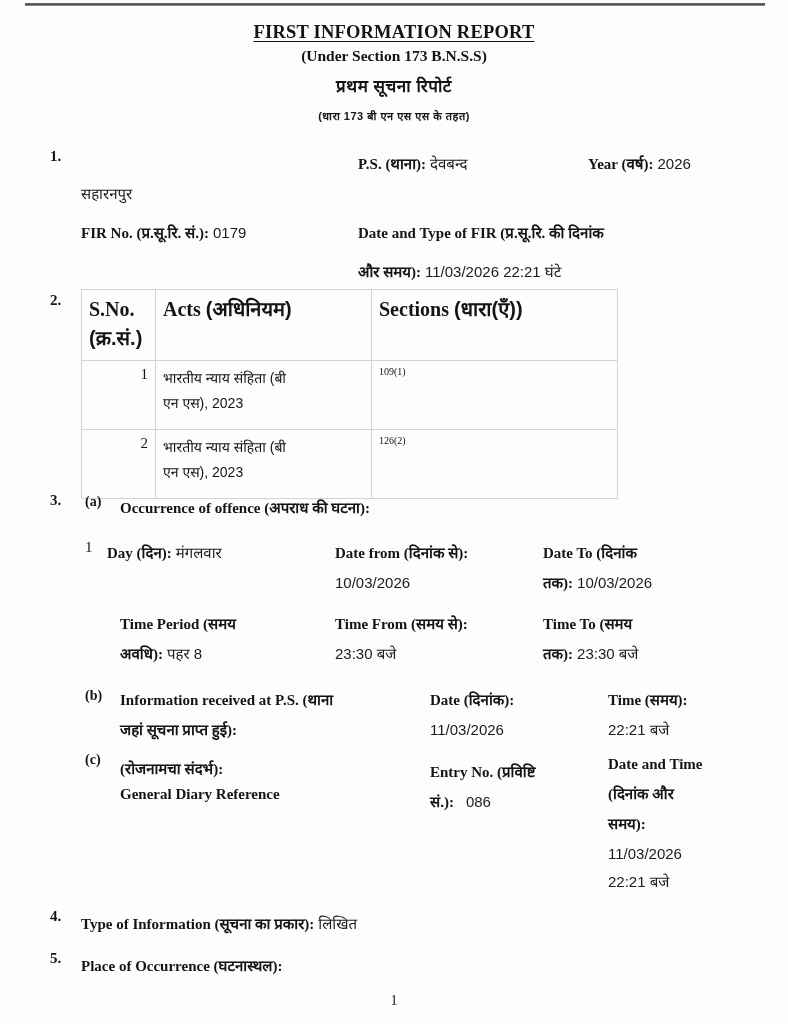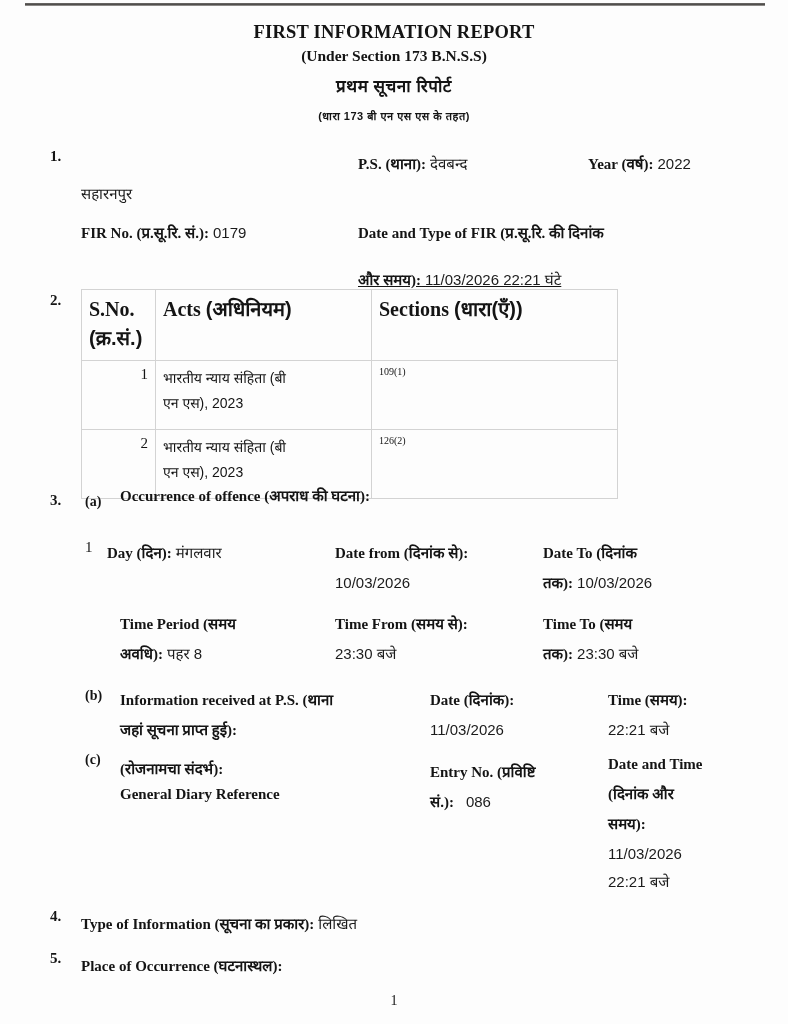--- a/index.html
+++ b/index.html
@@ -33,20 +33,21 @@
   .title-block {
     position: absolute;
     left: 0; right: 0;
     top: 22px;
     text-align: center;
   }
   .t-main {
     font-size: 18.5px;
     font-weight: bold;
     letter-spacing: .2px;
+    text-decoration: underline;
     text-underline-offset: 3px;
     display: inline-block;
   }
   .t-sub {
     font-size: 15.5px;
     font-weight: bold;
     margin-top: 4px;
   }
   .t-hi1 {
     font-family: "Liberation Sans", "DejaVu Sans", sans-serif;
@@ -160,31 +161,31 @@
     <span class="val">सहारनपुर</span>
   </div>
 
   <div class="cell" style="left:358px; top:152px;">
     <span class="lbl">P.S. (थाना):</span>
     <span class="val">देवबन्द</span>
   </div>
 
   <div class="cell" style="left:588px; top:152px;">
     <span class="lbl">Year (वर्ष):</span>
-    <span class="val">2022</span>
+    <span class="val">2026</span>
   </div>
 
   <div class="cell" style="left:81px; top:221px;">
     <span class="lbl">FIR No. (प्र.सू.रि. सं.):</span>
     <span class="val">0179</span>
   </div>
 
   <div class="cell" style="left:358px; top:221px; width:350px;">
     <div><span class="lbl">Date and Type of FIR (प्र.सू.रि. की दिनांक</span></div>
-    <div style="margin-top:22px;text-decoration:underline;">
+    <div style="margin-top:14px;">
       <span class="lbl">और समय):</span>
       <span class="val">11/03/2026 22:21 घंटे</span>
     </div>
   </div>
 
   <div class="num" style="left:50px; top:292px;">2.</div>
 
   <table class="acts-table">
     <colgroup>
       <col class="col-sno">
@@ -222,21 +223,21 @@
           <span>भारतीय न्याय संहिता (बी</span><br>
           <span>एन एस), 2023</span>
         </td>
         <td class="td-sec">126(2)</td>
       </tr>
     </tbody>
   </table>
 
   <div class="num" style="left:50px; top:492px;">3.</div>
   <div class="alpha" style="left:85px; top:494px;">(a)</div>
-  <div class="cell" style="left:120px; top:484px;">
+  <div class="cell" style="left:120px; top:496px;">
     <span class="lbl">Occurrence of offence (अपराध की घटना):</span>
   </div>
 
   <div class="cell" style="left:85px; top:536px; font-family:'Liberation Serif',serif; font-size:15px;">1</div>
 
   <div class="cell" style="left:107px; top:541px;">
     <span class="lbl">Day (दिन):</span>
     <span class="val">मंगलवार</span>
   </div>
 

